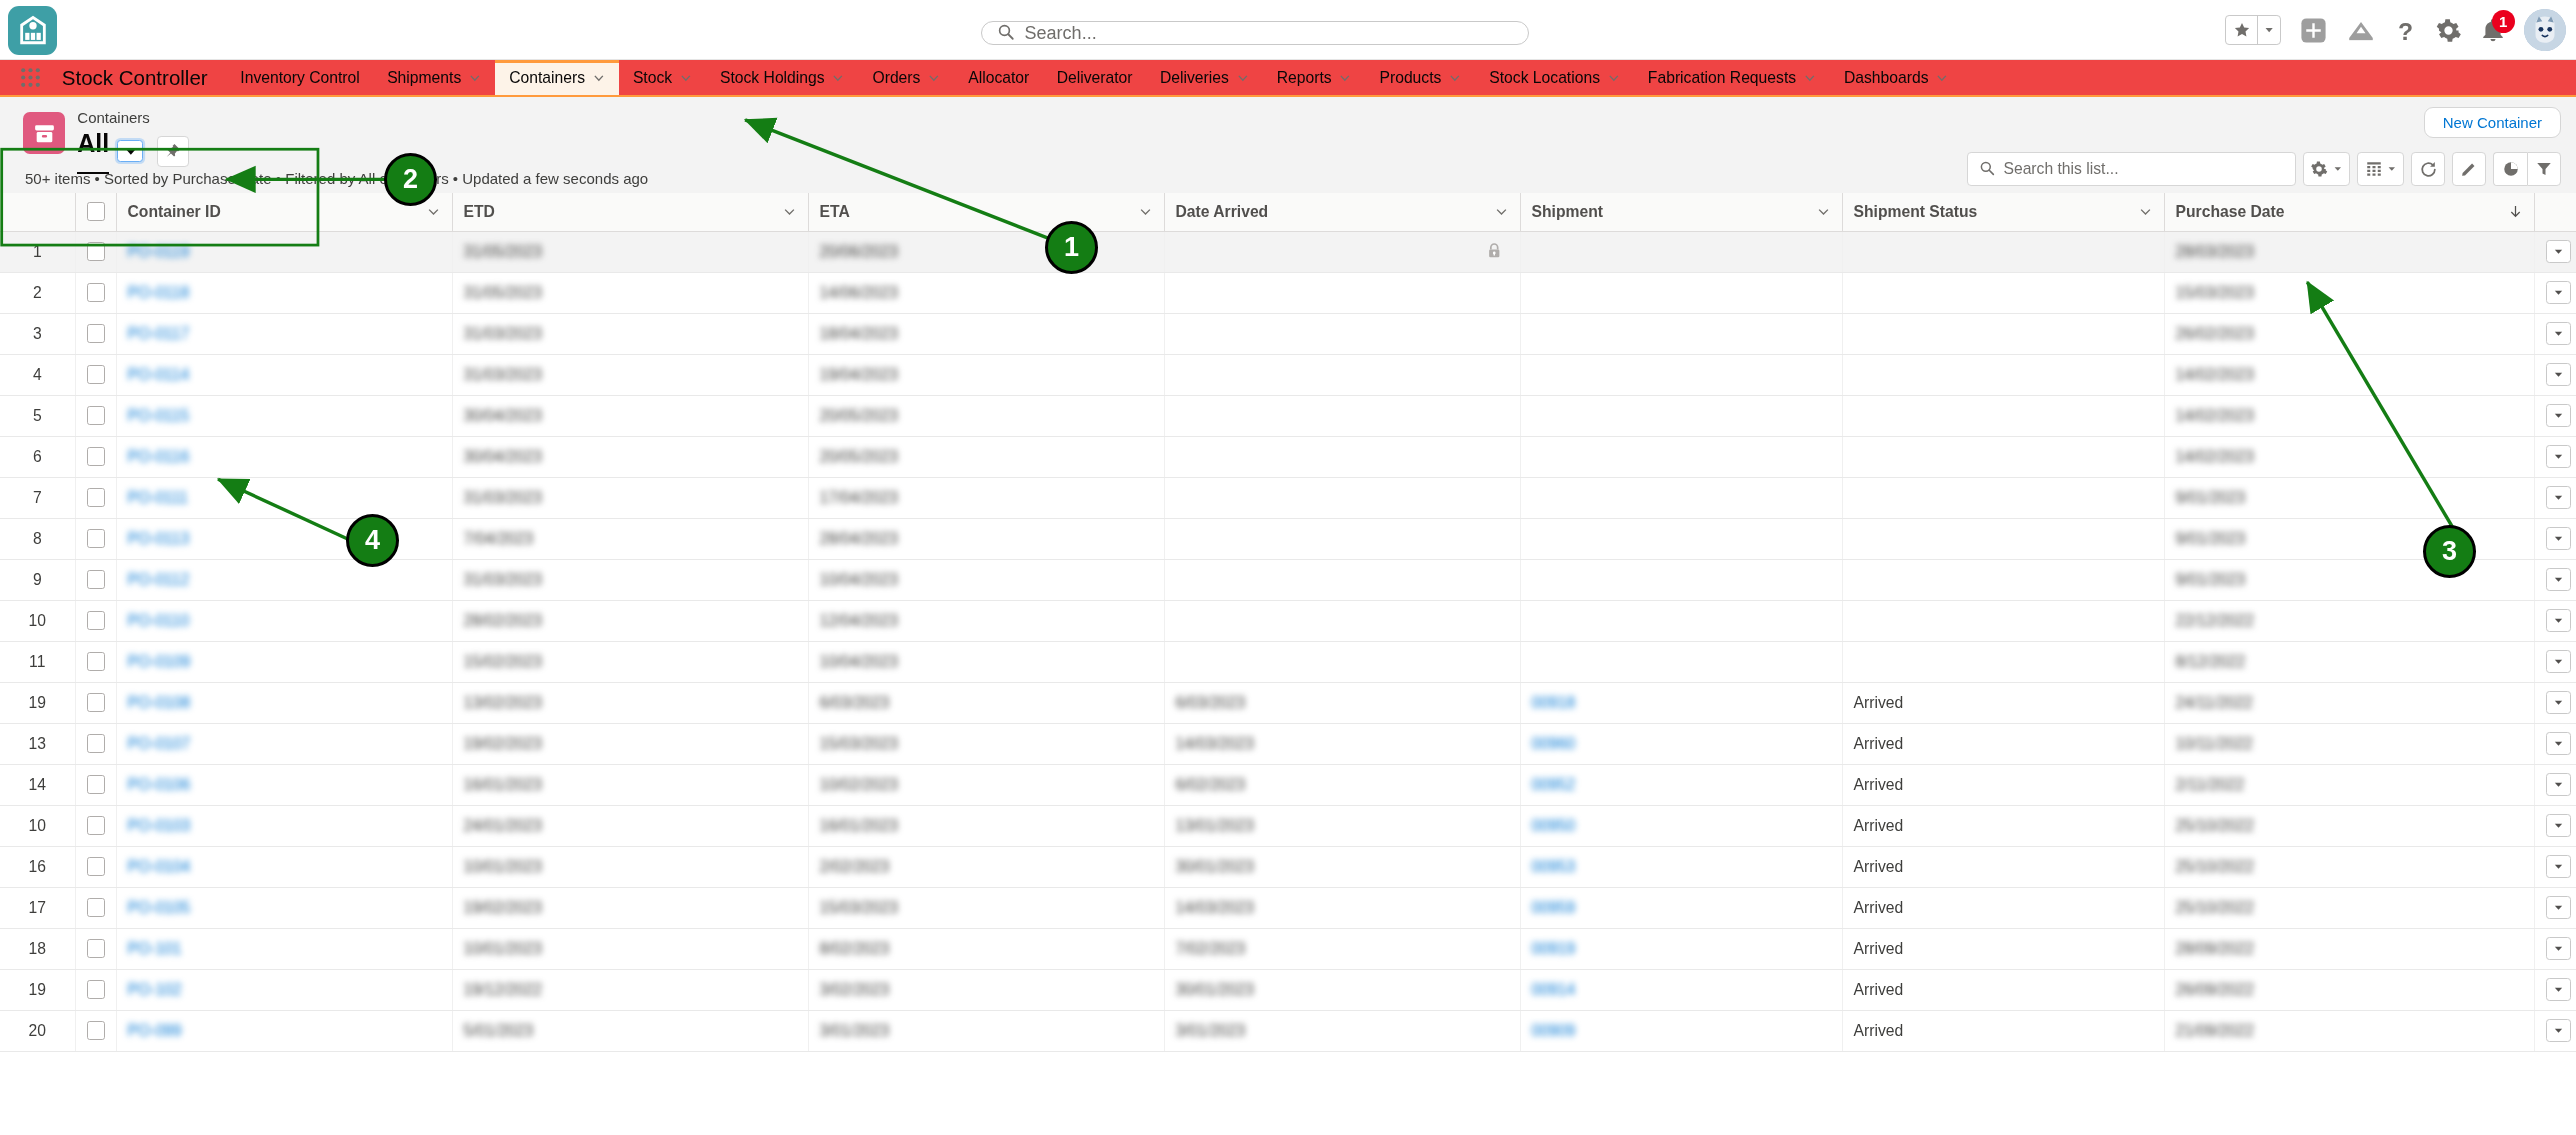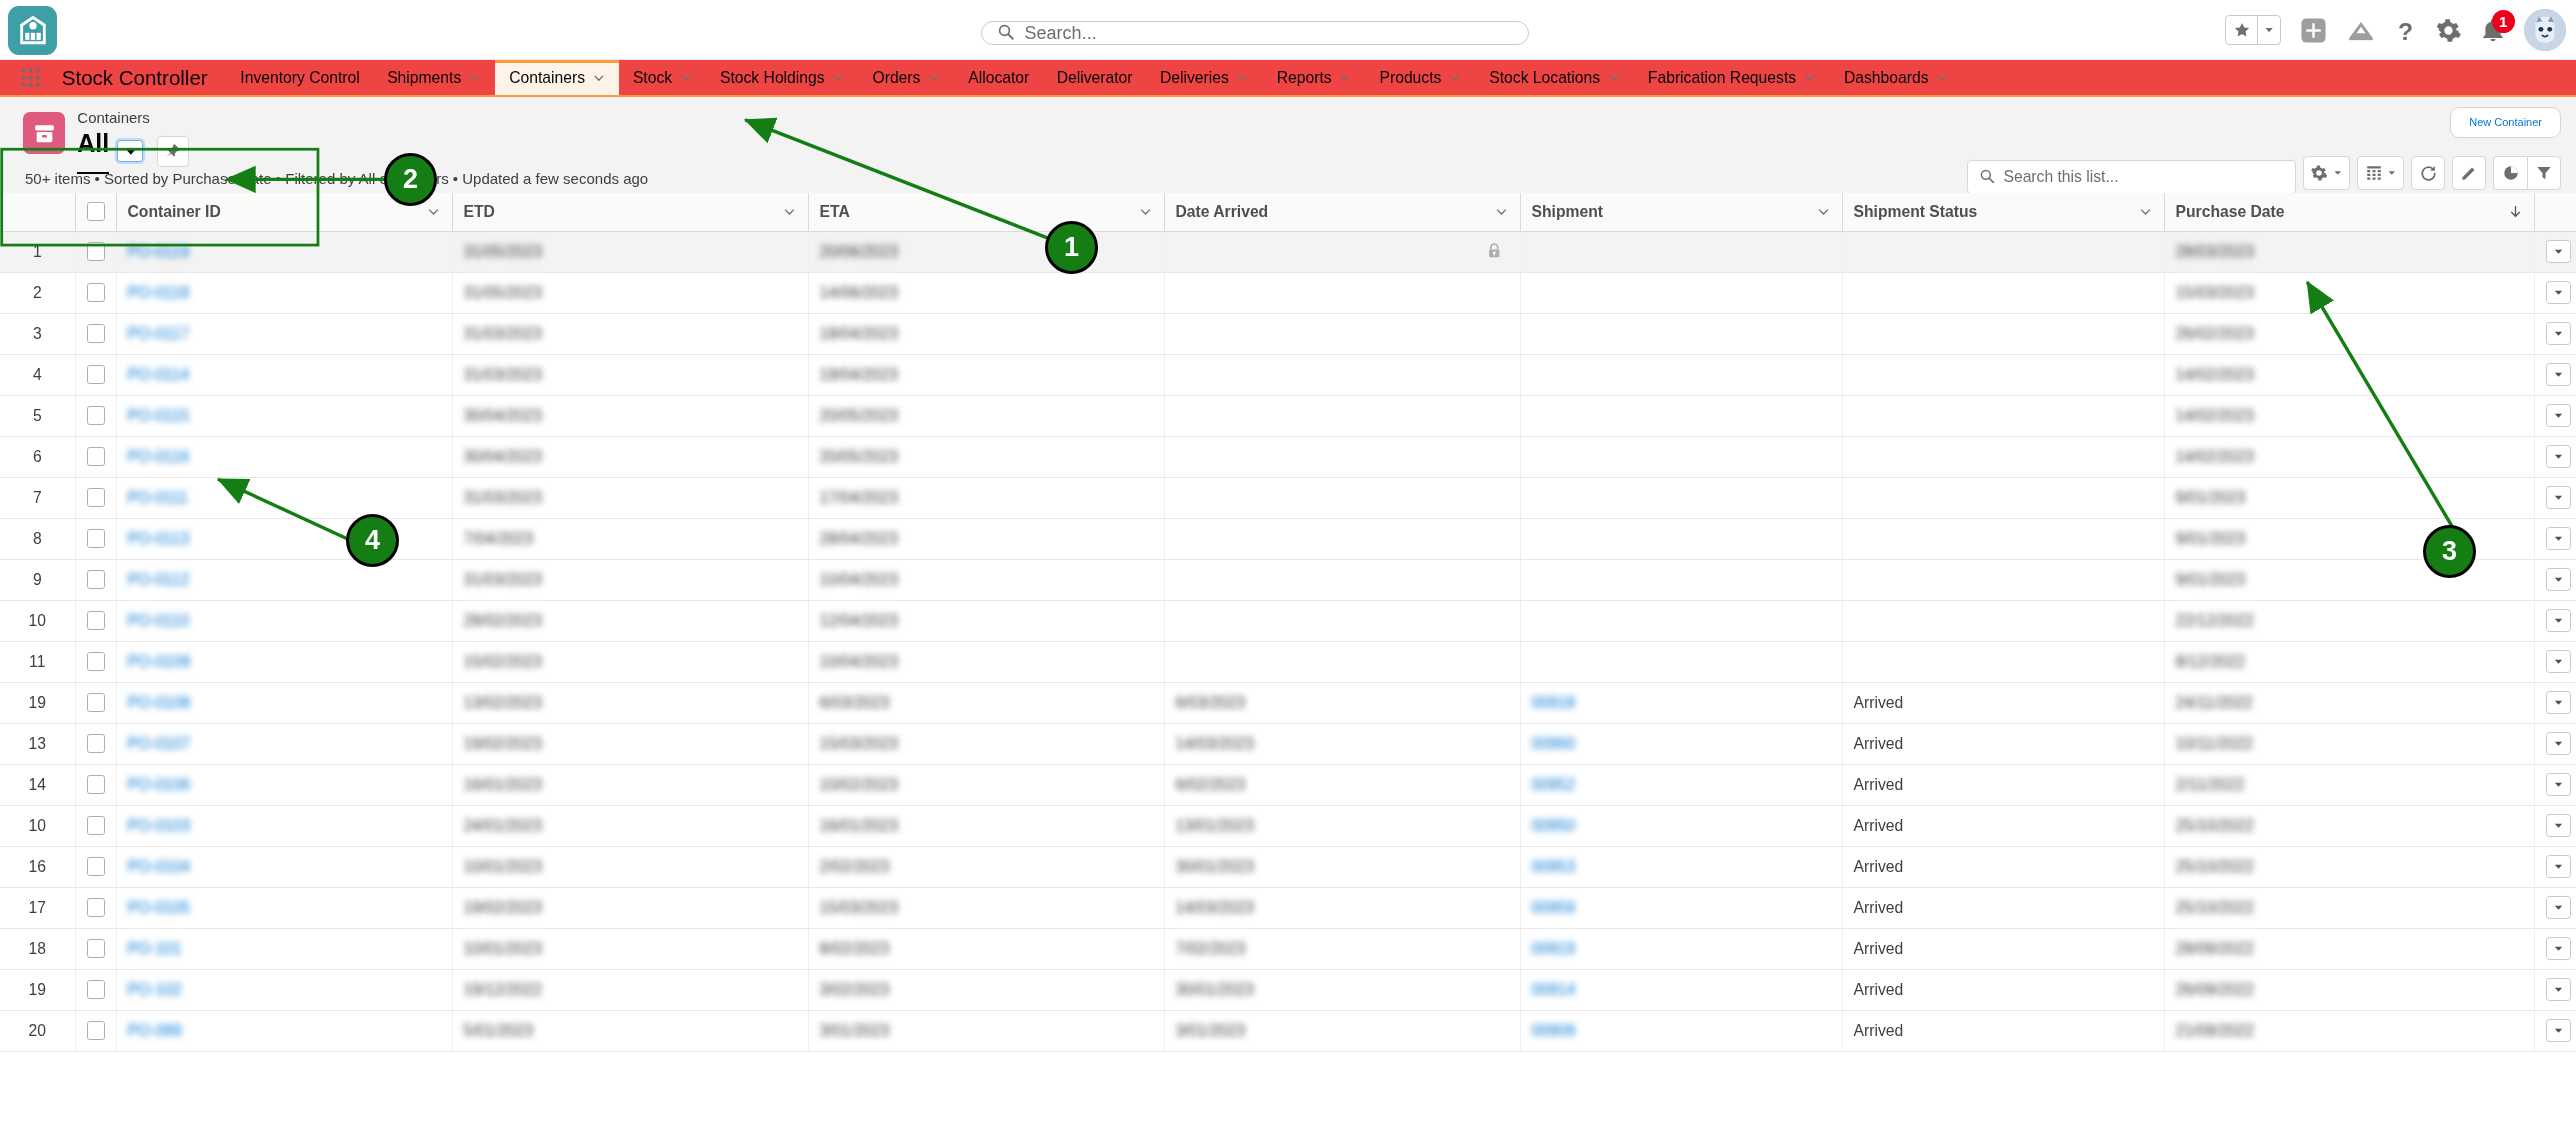--- a/index.html
+++ b/index.html
@@ -103,30 +103,30 @@
     background: #fff; display: flex; align-items: center; justify-content: center;
     margin-left: 5.5px;
   }
   .lv-meta {
     position: absolute; left: 25px; top: 73px;
     font-size: 15px; color: #3e3e3c; white-space: nowrap;
   }
   .new-btn {
     position: absolute; right: 15px; top: 9.6px;
     height: 31.5px; padding: 0 18px; border: 0.7px solid #d6d6d6; border-radius: 9px;
-    background: #fff; color: #0176d3; font-size: 11px;
+    background: #fff; color: #0176d3; font-size: 15px;
     display: flex; align-items: center; justify-content: center; cursor: pointer;
   }
   .lv-tools {
     position: absolute; right: 15px; top: 55px;
     display: flex; align-items: center; gap: 6.8px;
   }
   .list-search {
     width: 329px; height: 34px; border: 0.7px solid #d6d6d6; border-radius: 4.1px;
-    background: #fff; display: flex; align-items: center; padding: 0 11px; margin-top: 8px;
+    background: #fff; display: flex; align-items: center; padding: 0 11px;
   }
   .list-search-ph { font-size: 15.7px; color: #706e6b; margin-left: 8.2px; }
   .tool-btn {
     height: 34px; min-width: 34px; padding: 0 6.8px;
     border: 0.7px solid #d6d6d6; border-radius: 4.1px; background: #fff;
     display: flex; align-items: center; justify-content: center; gap: 4.1px; cursor: pointer;
   }
   .tool-pair { display: flex; }
   .tool-pair .tool-btn:first-child { border-radius: 4.1px 0 0 4.1px; border-right: none; }
   .tool-pair .tool-btn:last-child { border-radius: 0 4.1px 4.1px 0; }

